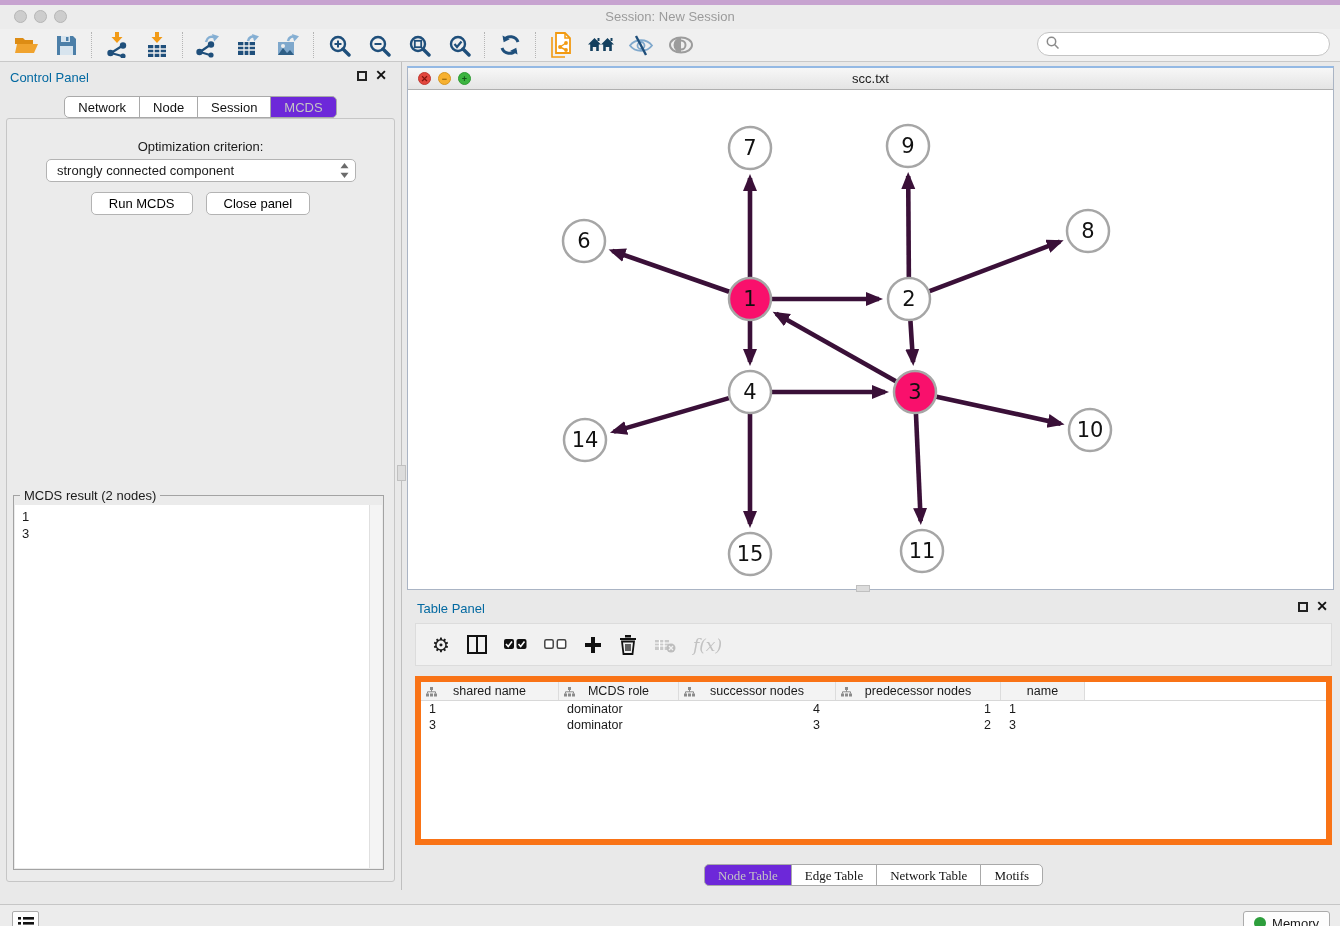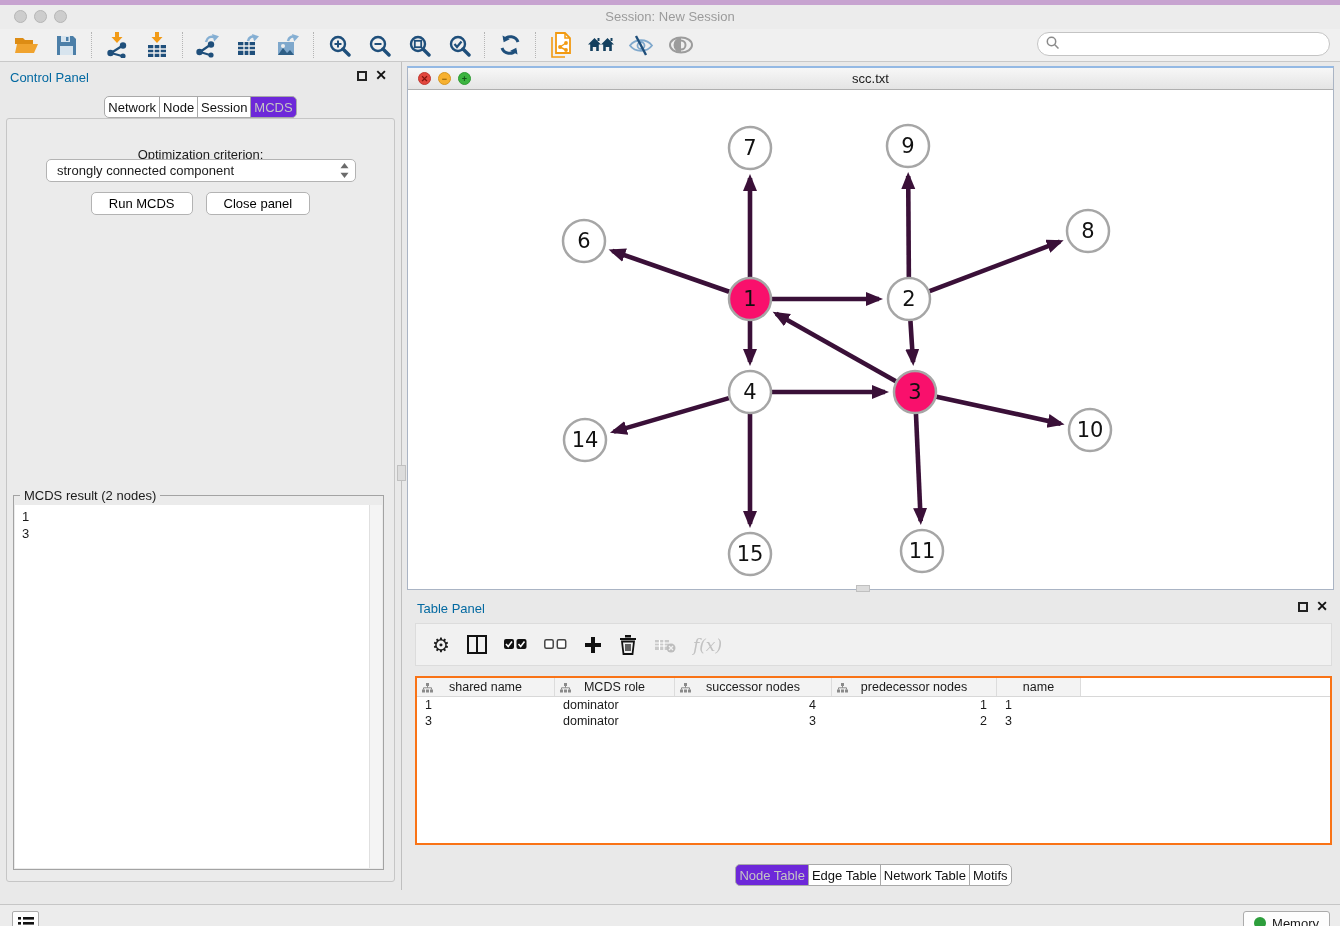--- a/index.html
+++ b/index.html
@@ -27,28 +27,28 @@
                  display:flex; align-items:center; padding-left:8px; }
   .search-wrap input { border:none; outline:none; flex:1; height:20px; font-size:13px;
                        background:transparent; font-family:"Liberation Sans",sans-serif; }
   
   #control-panel { position:absolute; left:0; top:62px; width:402px; height:828px;
                    background:#E9E9E9; border-right:1px solid #BFBFBF; }
   .panel-title { position:absolute; left:10px; top:8px; font-size:13px; color:#0369a1; }
   .panel-ctl-float { position:absolute; top:9px; width:10px; height:10px; border:2px solid #222; }
   .panel-ctl-close { position:absolute; top:5px; font-size:14px; font-weight:bold; color:#111; line-height:16px; }
   .cp-tabs { position:absolute; top:34px; left:0; right:0; display:flex; justify-content:center; }
-  .mac-tab { padding:2px 3px; height:22px; font-size:13px; line-height:17px;
+  .mac-tab { padding:2px 13px; height:22px; font-size:13px; line-height:17px;
              background:#FFF; border:1px solid #A9A9A9; margin-left:-1px; color:#111; cursor:default; }
   .mac-tab.first { border-radius:5px 0 0 5px; margin-left:0; }
   .mac-tab.last  { border-radius:0 5px 5px 0; }
   .mac-tab.active { background:#6d28d9; color:#C4C4C4; }
   .cp-body { position:absolute; left:6px; right:6px; top:56px; bottom:8px;
              background:#EBEBEB; border:1px solid #C6C6C6; border-radius:3px; }
-  .opt-label { margin-top:28px; text-align:center; font-size:13px; }
+  .opt-label { margin-top:20px; text-align:center; font-size:13px; }
   .criterion-select { position:absolute; left:39px; top:40px; width:310px; height:23px;
                       background:#fff; border:1px solid #B3B3B3; border-radius:5px;
                       display:flex; align-items:center; padding-left:10px; font-size:13px; }
   .criterion-arrows { position:absolute; right:6px; top:3px; }
   .cp-buttons { position:absolute; top:73px; left:0; right:0; display:flex; justify-content:center; gap:13px; }
   .cp-btn { height:23px; padding:0 17px; background:#FFF; border:1px solid #B3B3B3;
             border-radius:5px; font-size:13px; font-family:"Liberation Sans",sans-serif; cursor:default; }
   .result-group { position:absolute; left:6px; right:10px; top:376px; bottom:11px; border:1px solid #A3A3A3; }
   .result-legend { position:absolute; top:-8px; left:6px; background:#EBEBEB; padding:0 4px; font-size:13px; }
   .result-text { position:absolute; left:1px; right:14px; top:9px; bottom:1px; background:#fff;
@@ -70,33 +70,33 @@
   .splitter-handle { position:absolute; background:#DCDCDC; border:1px solid #C0C0C0; }
   
   #table-panel { position:absolute; left:407px; top:595px; width:933px; height:295px; background:#E9E9E9; }
   .tp-toolbar { position:absolute; left:8px; right:8px; top:28px; height:43px;
                 background:#F1F1F1; border:1px solid #DCDCDC;
                 display:flex; align-items:center; gap:17px; padding-left:16px; }
   .tp-tool { display:flex; align-items:center; justify-content:center; cursor:default; }
   .gear-glyph { font-size:20px; color:#1C1C1C; line-height:20px; }
   .fx-glyph { font-family:"DejaVu Serif", serif; font-style:italic; font-size:17px; color:#C2C2C2; }
   .tp-table { position:absolute; left:8px; right:8px; top:81px; height:169px;
-              background:#fff; border:2px solid #f97316; overflow:hidden; }
+              background:#fff; border:6px solid #f97316; overflow:hidden; }
   .tgrid { display:grid; grid-template-columns:138px 120px 157px 165px 84px 1fr; }
   #table-header { border-bottom:1px solid #D8D8D8; }
   .th { position:relative; height:18px; background:#F3F3F3; border-right:1px solid #DCDCDC;
         font-size:12.5px; text-align:center; padding-top:2px; cursor:default; }
   .th.filler { background:transparent; border-right:none; }
   .hier-icon { position:absolute; left:5px; top:4px; }
   .trow { height:16px; }
   .td { font-size:12.5px; line-height:16px; height:16px; white-space:nowrap; overflow:hidden; }
   .td.c0,.td.c1,.td.c4 { text-align:left; padding-left:8px; }
   .td.c2 { text-align:right; padding-right:16px; }
   .td.c3 { text-align:right; padding-right:10px; }
-  .tp-tabs { position:absolute; top:269px; left:0; right:0; display:flex; justify-content:center; }
+  .tp-tabs { position:absolute; top:269px; left:0; right:0; display:flex; justify-content:center;font-family:Liberation Serif, serif; }
   
   #status-bar { position:absolute; left:0; bottom:0; right:0; height:22px;
                 background:#ECECEC; border-top:1px solid #C6C6C6; }
   .list-btn { position:absolute; left:12px; top:6px; width:27px; height:24px;
               background:#FDFDFD; border:1px solid #ABABAB; border-radius:2px;
               display:flex; align-items:center; justify-content:center; cursor:default; }
   .memory-btn { position:absolute; right:10px; top:6px; height:24px;
                 background:#FDFDFD; border:1px solid #ABABAB; border-radius:3px;
                 display:flex; align-items:center; gap:6px; padding:0 10px; font-size:13px; cursor:default; }
   .memory-dot { width:12px; height:12px; border-radius:50%; background:#2D9E3C; }

